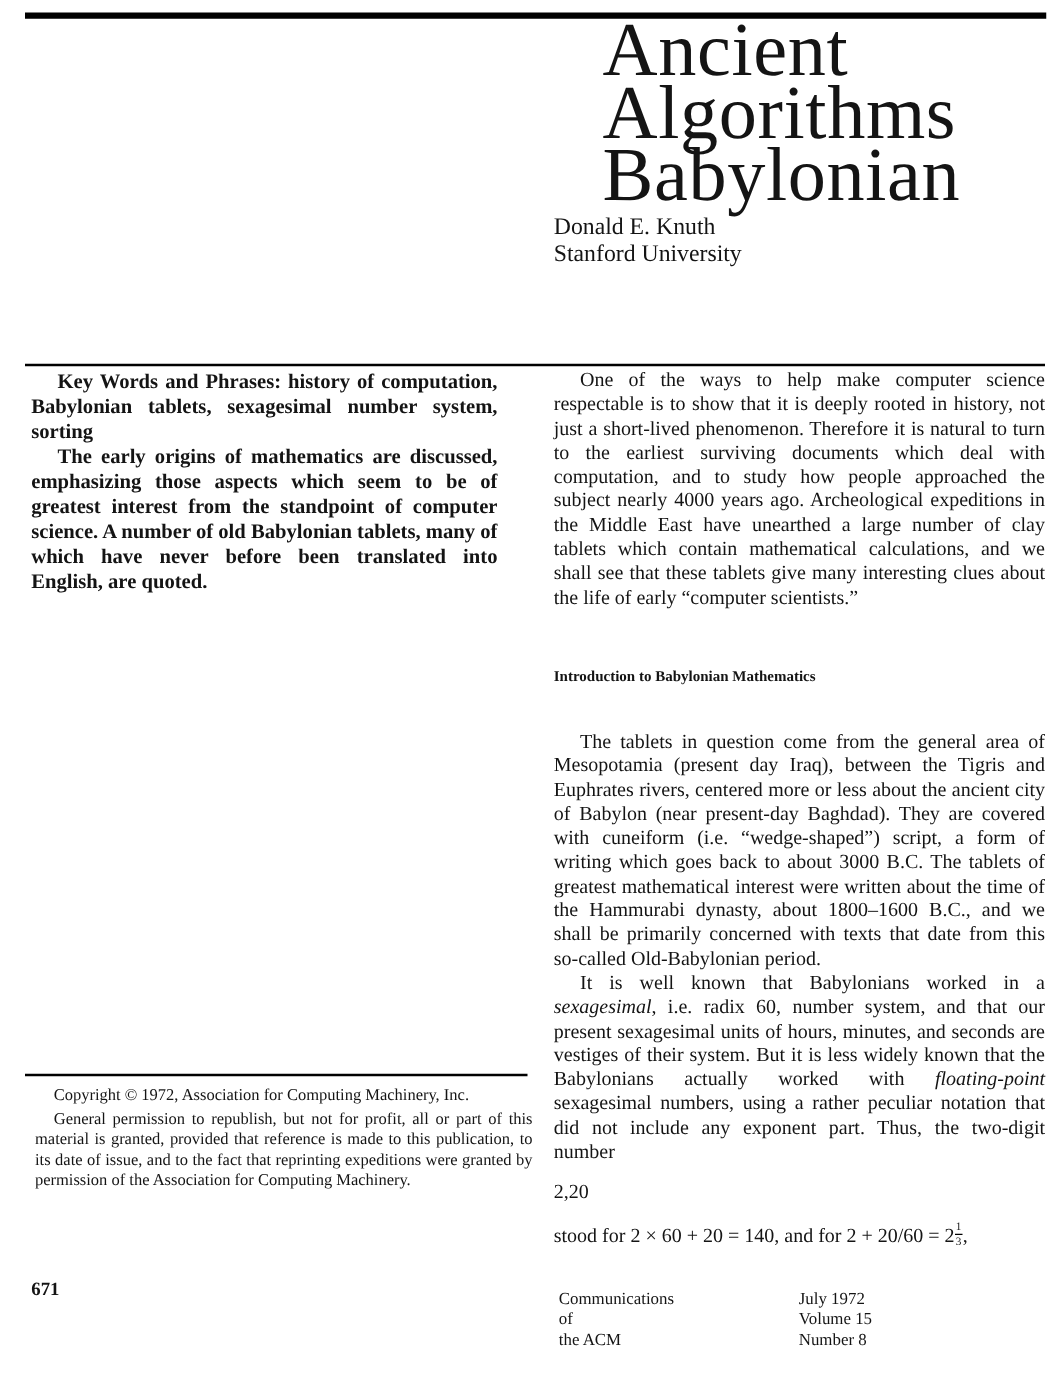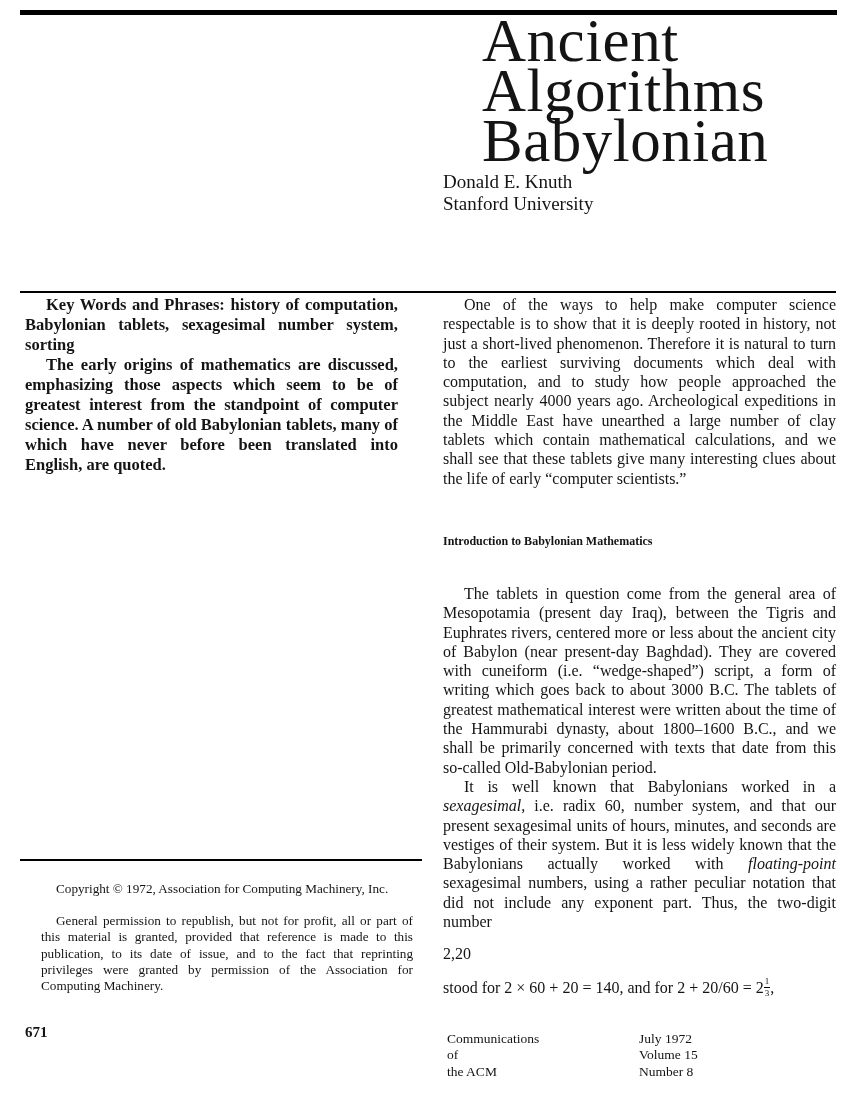--- a/index.html
+++ b/index.html
@@ -27,21 +27,21 @@
     font-size: 16.5px; line-height: 20px; font-weight: bold;
     text-align: justify;
   }
   .abstract-col p { margin: 0; text-indent: 21px; }
 
   .footnote-col {
     position: absolute; left: 25px; top: 865px; width: 404px;
     font-size: 13.2px; line-height: 16.2px;
     text-align: justify;
   }
-  .footnote-col p { margin: 16px; text-indent: 15px; }
+  .footnote-col p { margin: 3px; text-indent: 15px; }
 
   .page-number { position: absolute; left: 25px; top: 1024px; font-size: 15px; font-weight: bold; }
 
   
   .body-col {
     position: absolute; left: 443px; top: 295px; width: 393px;
     font-size: 16px; line-height: 19.3px;
     text-align: justify;
   }
   .body-col p { margin: 0; text-indent: 21px; }
@@ -86,21 +86,21 @@
 
   <div class="abstract-col">
     <p>Key Words and Phrases: history of computation, Babylonian tablets, sexagesimal number system, sorting</p>
     <p>The early origins of mathematics are discussed, emphasizing those aspects which seem to be of greatest interest from the standpoint of computer science. A number of old Babylonian tablets, many of which have never before been translated into English, are quoted.</p>
   </div>
 
   <div id="foot-rule" class="rule"></div>
 
   <div class="footnote-col">
     <p>Copyright © 1972, Association for Computing Machinery, Inc.</p>
-    <p>General permission to republish, but not for profit, all or part of this material is granted, provided that reference is made to this publication, to its date of issue, and to the fact that reprinting privileges were granted by permission of the Association for Computing Machinery.</p>
+    <p>General permission to republish, but not for profit, all or part of this material is granted, provided that reference is made to this publication, to its date of issue, and to the fact that reprinting expeditions were granted by permission of the Association for Computing Machinery.</p>
   </div>
 
   <div class="page-number">671</div>
 
   <div class="body-col">
     <p>One of the ways to help make computer science respectable is to show that it is deeply rooted in history, not just a short-lived phenomenon. Therefore it is natural to turn to the earliest surviving documents which deal with computation, and to study how people approached the subject nearly 4000 years ago. Archeological expeditions in the Middle East have unearthed a large number of clay tablets which contain mathematical calculations, and we shall see that these tablets give many interesting clues about the life of early “computer scientists.”</p>
     <h2>Introduction to Babylonian Mathematics</h2>
     <p class="after-heading">The tablets in question come from the general area of Mesopotamia (present day Iraq), between the Tigris and Euphrates rivers, centered more or less about the ancient city of Babylon (near present-day Baghdad). They are covered with cuneiform (i.e. “wedge-shaped”) script, a form of writing which goes back to about 3000 B.C. The tablets of greatest mathematical interest were written about the time of the Hammurabi dynasty, about 1800–1600 B.C., and we shall be primarily concerned with texts that date from this so-called Old-Babylonian period.</p>
     <p><span>It is well known that Babylonians worked in a </span><span class="ital">sexagesimal</span><span>, i.e. radix 60, number system, and that our present sexagesimal units of hours, minutes, and seconds are vestiges of their system. But it is less widely known that the Babylonians actually worked with </span><span class="ital">floating-point</span><span> sexagesimal numbers, using a rather peculiar notation that did not include any exponent part. Thus, the two-digit number</span></p>
     <p class="display-line">2,20</p>

